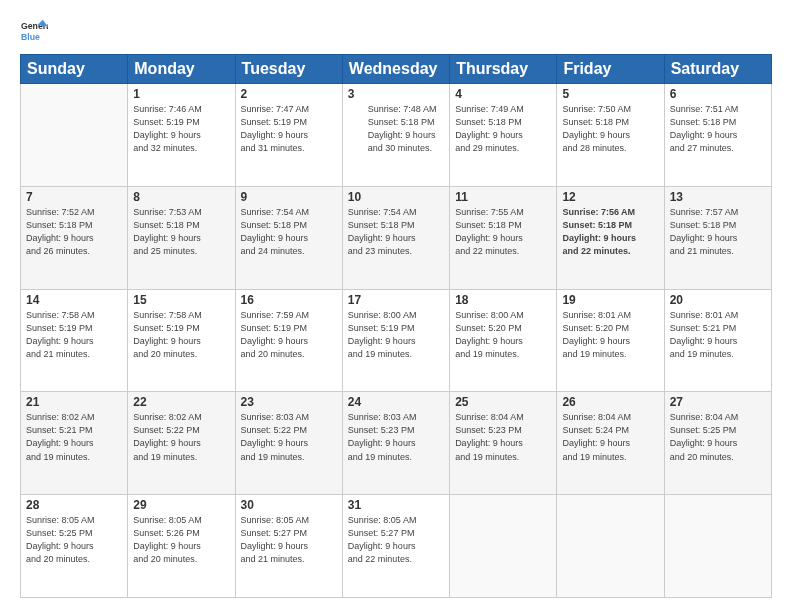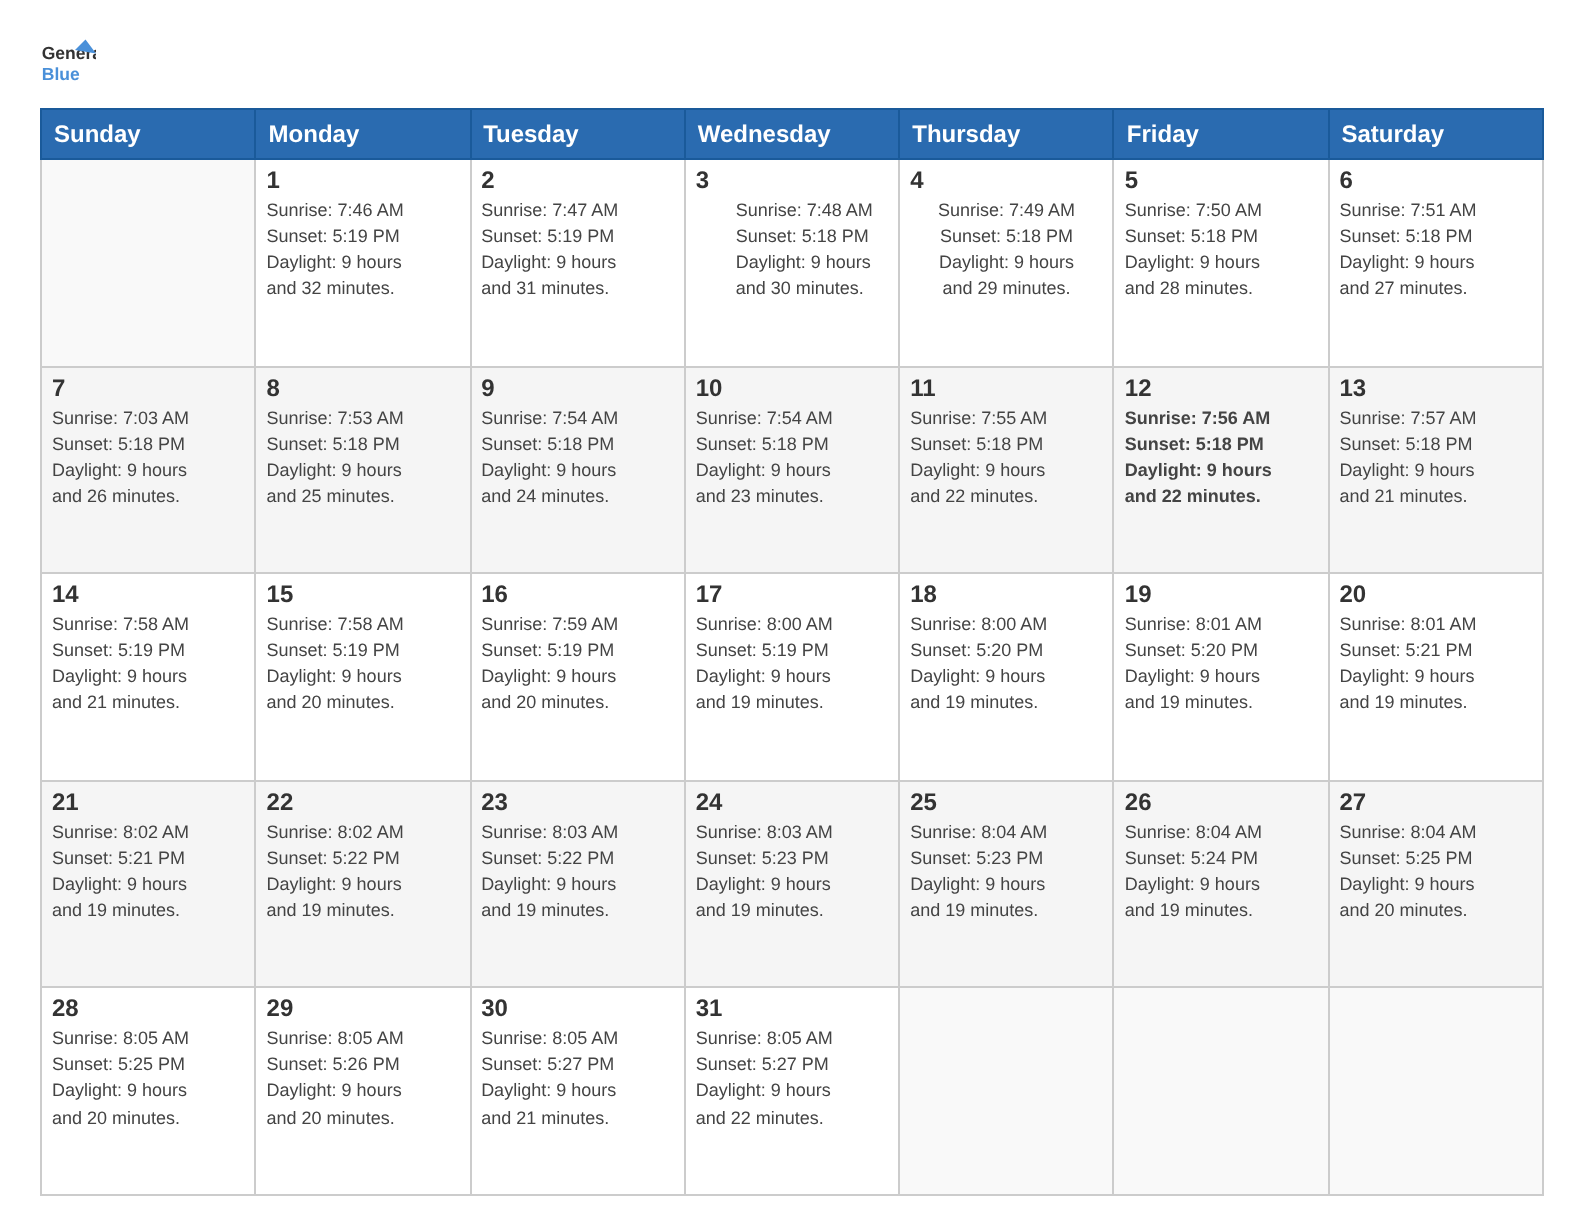--- a/index.html
+++ b/index.html
@@ -46,21 +46,21 @@
       color: #555;
     }
     .calendar {
       width: 100%;
       border-collapse: collapse;
       flex: 1;
     }
     .calendar th {
       background: #2a6bb0;
       color: #fff;
-      font-size: 12px;
+      font-size: 16px;
       font-weight: bold;
       padding: 5px 6px;
       text-align: left;
       border: 1px solid #1a5a9a;
     }
     .calendar td {
       border: 1px solid #ccc;
       vertical-align: top;
       padding: 3px 5px;
       font-size: 9.5px;
@@ -136,21 +136,21 @@
           </td>
           <td>
             <span class="day-num">3</span>
             <div class="day-info" style="white-space: pre-line; margin-left: 20px;">Sunrise: 7:48 AM
 Sunset: 5:18 PM
 Daylight: 9 hours
 and 30 minutes.</div>
           </td>
           <td>
             <span class="day-num">4</span>
-            <div class="day-info" style="white-space: pre-line; text-align: center;">Sunrise: 7:49 AM
+            <div class="day-info" style="white-space: pre-line;">Sunrise: 7:49 AM
 Sunset: 5:18 PM
 Daylight: 9 hours
 and 29 minutes.</div>
           </td>
           <td>
             <span class="day-num">5</span>
             <div class="day-info" style="white-space: pre-line;">Sunrise: 7:50 AM
 Sunset: 5:18 PM
 Daylight: 9 hours
 and 28 minutes.</div>
@@ -159,21 +159,21 @@
             <span class="day-num">6</span>
             <div class="day-info" style="white-space: pre-line;">Sunrise: 7:51 AM
 Sunset: 5:18 PM
 Daylight: 9 hours
 and 27 minutes.</div>
           </td>
         </tr>
         <tr class="shade-row">
           <td>
             <span class="day-num">7</span>
-            <div class="day-info" style="white-space: pre-line;">Sunrise: 7:03 AM
+            <div class="day-info" style="white-space: pre-line;">Sunrise: 7:52 AM
 Sunset: 5:18 PM
 Daylight: 9 hours
 and 26 minutes.</div>
           </td>
           <td>
             <span class="day-num">8</span>
             <div class="day-info" style="white-space: pre-line;">Sunrise: 7:53 AM
 Sunset: 5:18 PM
 Daylight: 9 hours
 and 25 minutes.</div>

